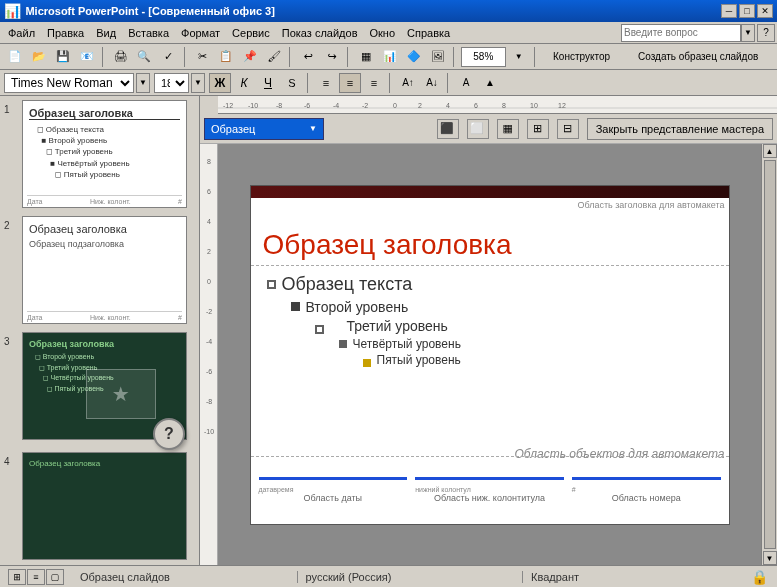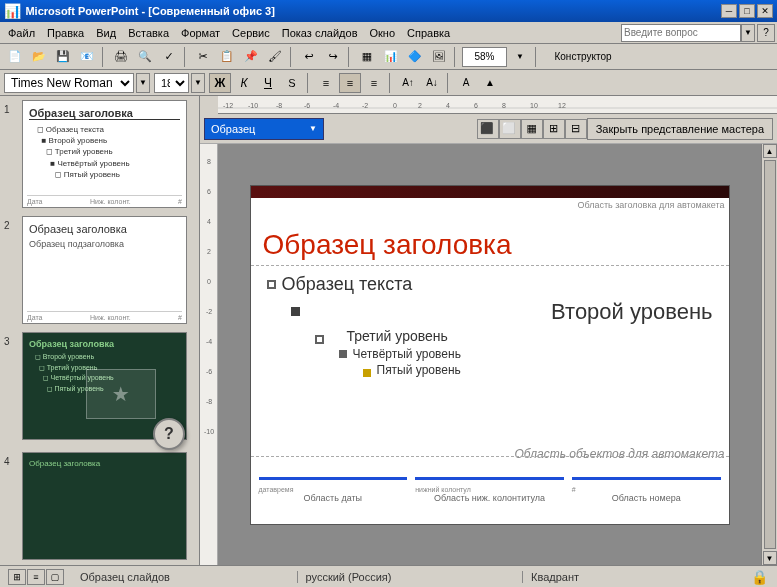--- a/index.html
+++ b/index.html
@@ -222,28 +222,27 @@
     }
     .bullet-level1 {
       font-size: 18px;
       color: #333;
       margin-bottom: 4px;
       display: flex;
       align-items: center;
       gap: 6px;
     }
     .bullet-level2 {
-      font-size: 22px;
+      font-size: 14px;
       color: #333;
       margin-bottom: 3px;
       margin-left: 24px;
       display: flex;
       align-items: center;
       gap: 6px;
-      justify-content: space-between;
     }
     .bullet-level3 {
       font-size: 14px;
       color: #333;
       margin-bottom: 3px;
       margin-left: 48px;
       display: flex;
       align-items: flex-end;
       gap: 23px;
     }
@@ -438,20 +437,21 @@
   <div class="tb-btn">📊</div>
   <div class="tb-btn">🔷</div>
   <div class="tb-btn">🖼</div>
   <div class="tb-separator"></div>
   <div class="tb-btn" style="width:45px; background:white; border:1px solid #808080; font-size:10px;">
     <span>58%</span>
   </div>
   <div class="tb-btn" style="font-size:8px;">▼</div>
   <div class="tb-separator"></div>
   <div class="tb-btn" style="width:80px; font-size:10px;">Конструктор</div>
+  <div class="tb-btn" style="width:150px; font-size:10px;">Создать образец слайдов</div>
 </div>
 
 <div class="font-toolbar">
   <select class="font-select">
     <option>Times New Roman</option>
   </select>
   <div style="width:14px; height:20px; background:#d4d0c8; border:1px solid #808080; display:flex; align-items:center; justify-content:center; font-size:8px; cursor:pointer; margin-right:2px;">▼</div>
   <select class="size-select">
     <option>18</option>
   </select>
@@ -560,21 +560,21 @@
         <text x="175" y="12" font-size="7" fill="#666">0</text>
         <text x="200" y="12" font-size="7" fill="#666">2</text>
         <text x="228" y="12" font-size="7" fill="#666">4</text>
         <text x="256" y="12" font-size="7" fill="#666">6</text>
         <text x="284" y="12" font-size="7" fill="#666">8</text>
         <text x="312" y="12" font-size="7" fill="#666">10</text>
         <text x="340" y="12" font-size="7" fill="#666">12</text>
       </svg>
     </div>
 
-    <div class="obrazets-toolbar" style="display:flex; align-items:center; gap:0; height:30px; background:#d4d0c8; border-bottom:1px solid #aaa; padding:2px 4px;">
+    <div class="obrazets-toolbar" style="display:flex; align-items:center; gap:8px; height:30px; background:#d4d0c8; border-bottom:1px solid #aaa; padding:2px 4px;">
       <div class="combo-box">
         <span>Образец</span>
         <span class="combo-arrow">▼</span>
       </div>
       <div style="flex:1;"></div>
 
       <div class="tb-btn" style="border:1px solid #888;">⬛</div>
       <div class="tb-btn" style="border:1px solid #888;">⬜</div>
       <div class="tb-btn" style="border:1px solid #888;">▦</div>
       <div class="tb-btn" style="border:1px solid #888;">⊞</div>

